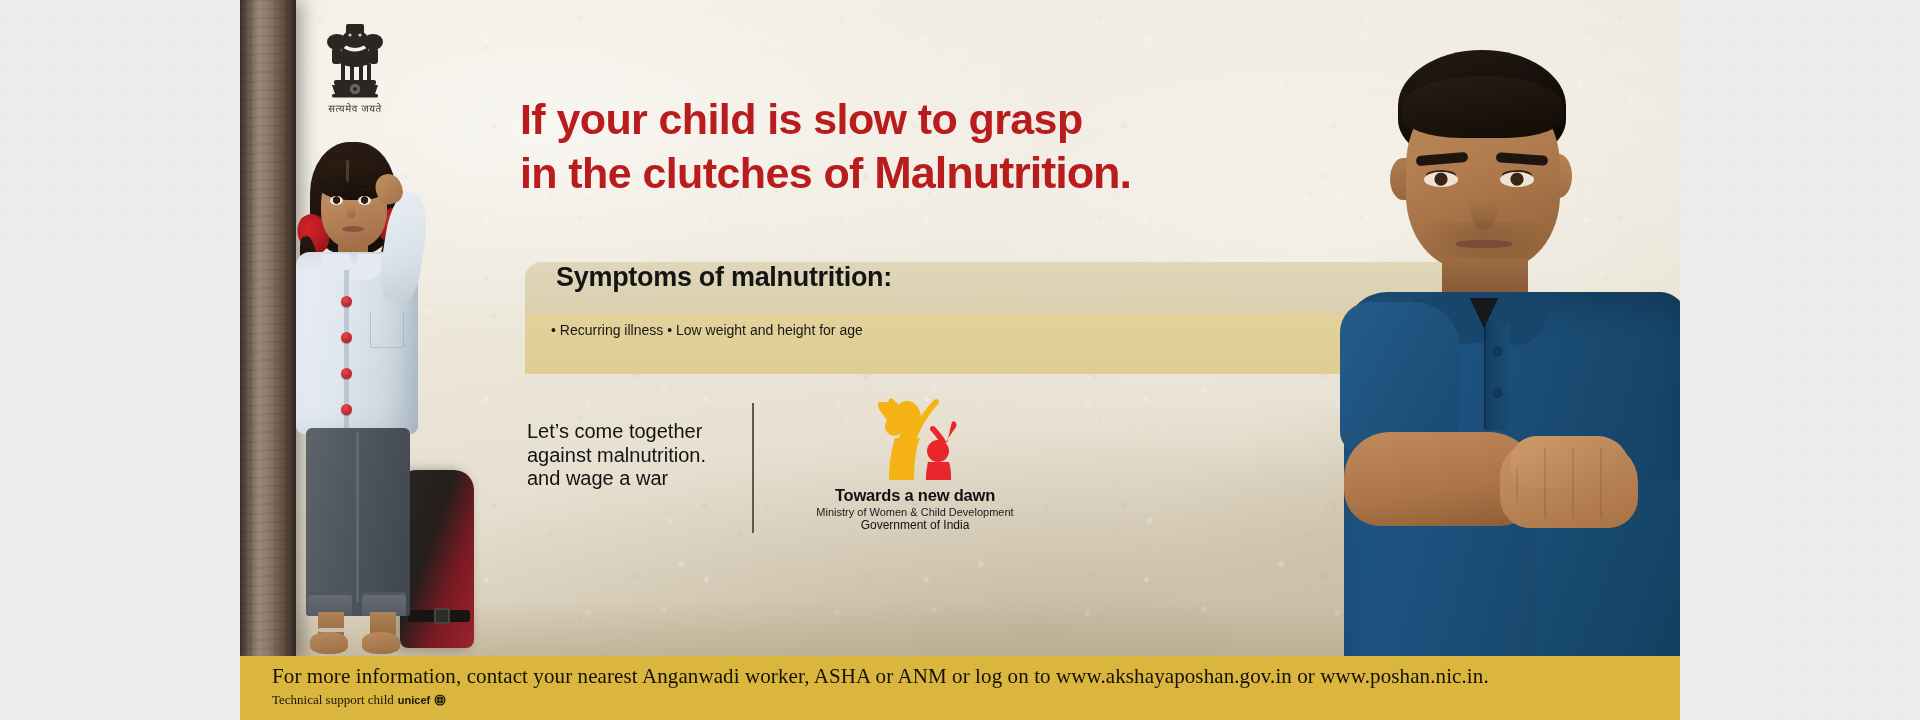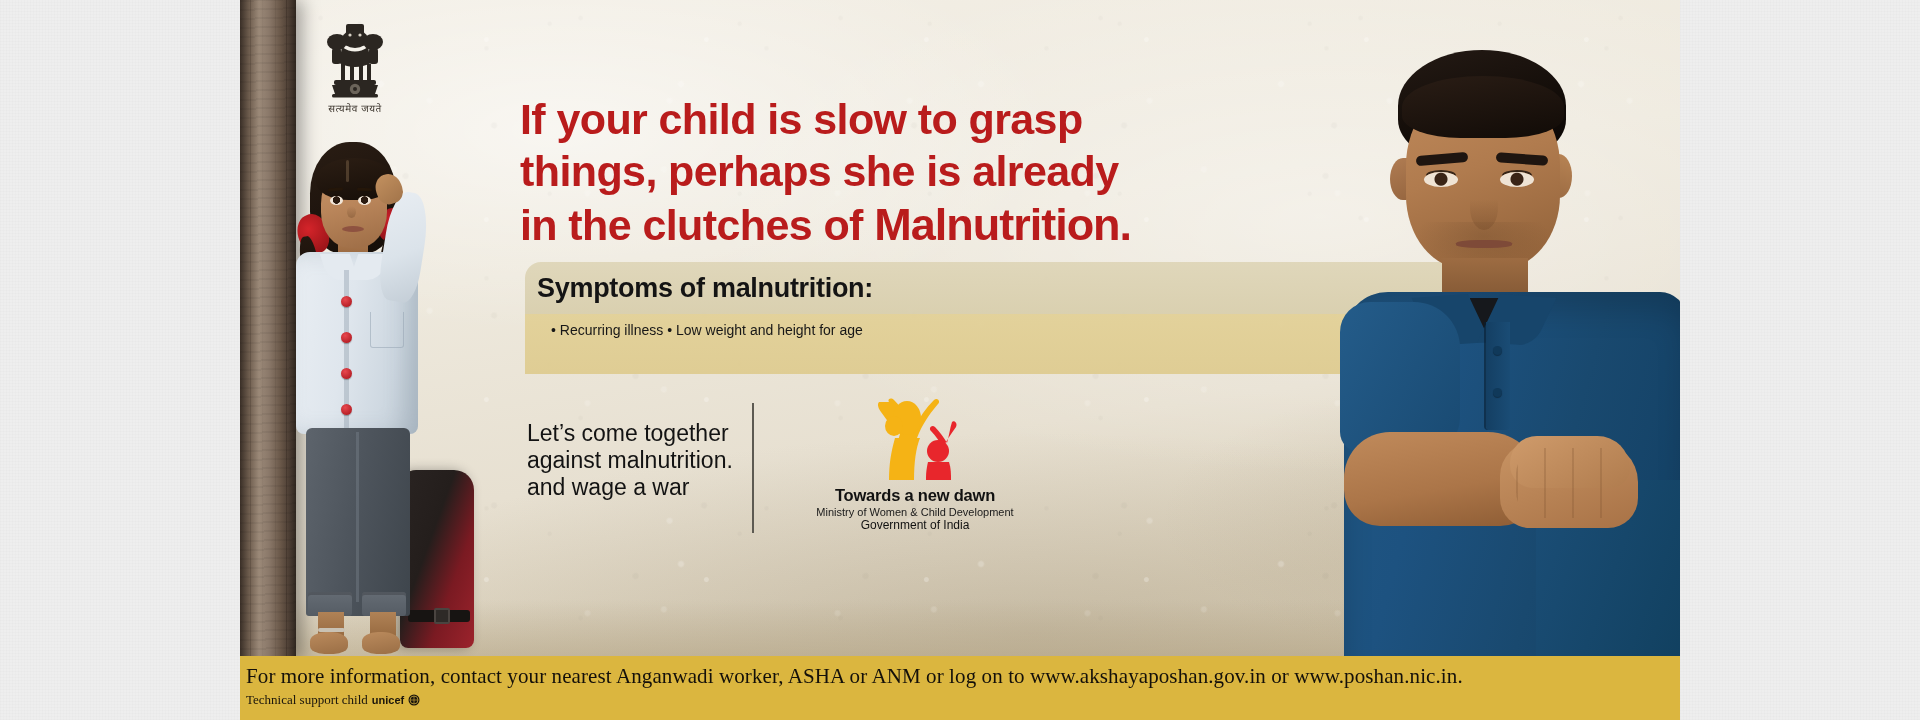--- a/index.html
+++ b/index.html
@@ -416,22 +416,22 @@
   .symptoms {
     position: absolute;
     left: 285px; top: 262px;
     width: 945px; height: 112px;
     border-radius: 16px 16px 0 0;
     overflow: hidden;
   }
   .sym-head {
     height: 52px;
     background: linear-gradient(180deg, rgba(222,213,183,.92), rgba(216,206,172,.92));
-    display: flex; align-items: center;
-    padding-left: 12px;
+    display: flex; align-items: flex-start;
+    padding-left: 31px;
   }
   .sym-title {
     font-size: 27px; font-weight: bold; color: #141414;
     letter-spacing: -0.3px;
     font-family: "Liberation Sans", sans-serif;
   }
   .sym-body {
     height: 60px;
     background: linear-gradient(180deg, rgba(226,208,150,.93), rgba(222,203,143,.93));
     padding: 6px 0 0 26px;
@@ -439,21 +439,21 @@
   .sym-row {
     font-size: 14px; color: #171717; line-height: 1.48;
     font-family: "Liberation Sans", sans-serif;
     white-space: nowrap;
   }
 
   
   .tagline {
     position: absolute;
     left: 287px; top: 420px;
-    font-size: 23px; line-height: 1.18;
+    font-size: 20px; line-height: 1.18;
     color: #131313;
     font-family: "Liberation Sans", sans-serif;
   }
   .divider {
     position: absolute;
     left: 512px; top: 403px;
     width: 1.5px; height: 130px;
     background: #5d5a52;
   }
 
@@ -463,21 +463,21 @@
   .min-l1 { font-size: 16.5px; font-weight: bold; color: #111; margin-top: 2px; letter-spacing: -0.2px; }
   .min-l2 { font-size: 11px; color: #1a1a1a; margin-top: 1px; }
   .min-l3 { font-size: 12px; color: #111; margin-top: 0px; }
 
   
   .footer {
     position: absolute;
     left: 0; bottom: 0;
     width: 1440px; height: 64px;
     background: #dbb63f;
-    padding: 8px 0 0 6px;
+    padding: 8px 0 0 32px;
   }
   .footer-main {
     font-family: "Liberation Serif", serif;
     font-size: 21px; color: #14100a; letter-spacing: .1px;
     white-space: nowrap;
   }
   .footer-sub {
     font-family: "Liberation Serif", serif;
     font-size: 13px; color: #1a150c;
     margin-top: 3px;
@@ -565,21 +565,20 @@
       <div class="g-cuff-r"></div>
       <div class="g-leg-l"></div>
       <div class="g-leg-r"></div>
       <div class="g-anklet"></div>
       <div class="g-foot-l"></div>
       <div class="g-foot-r"></div>
     </div>
 
     <div class="headline">
       <div class="hl-line">If your child is slow to grasp</div>
-      <div class="hl-line">things, perhaps she is already</div>
       <div class="hl-line"><span>in the clutches of </span><span class="hl-big">Malnutrition.</span></div>
     </div>
 
     <div class="symptoms">
       <div class="sym-head">
         <span class="sym-title">Symptoms of malnutrition:</span>
       </div>
       <div class="sym-body">
         <div class="sym-row">• Recurring illness  •  Low weight and  height for age</div>
       </div>

